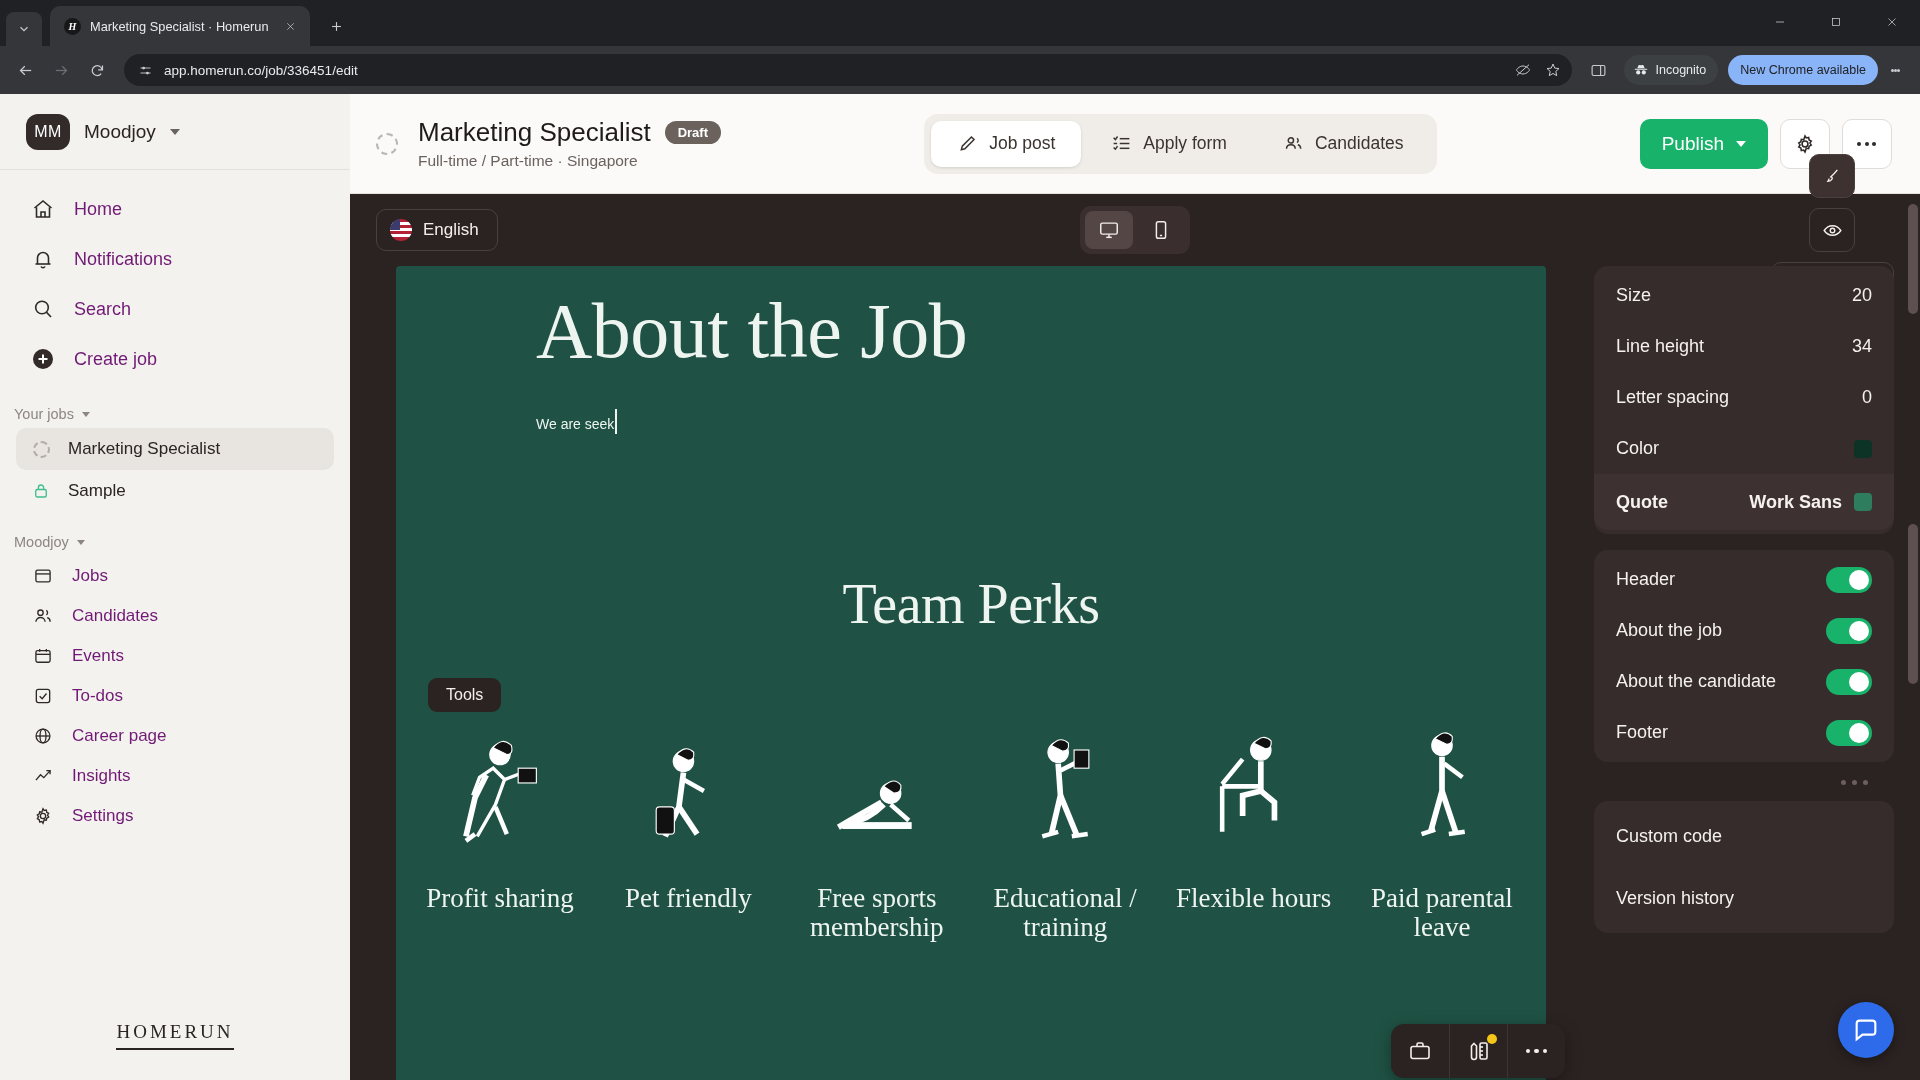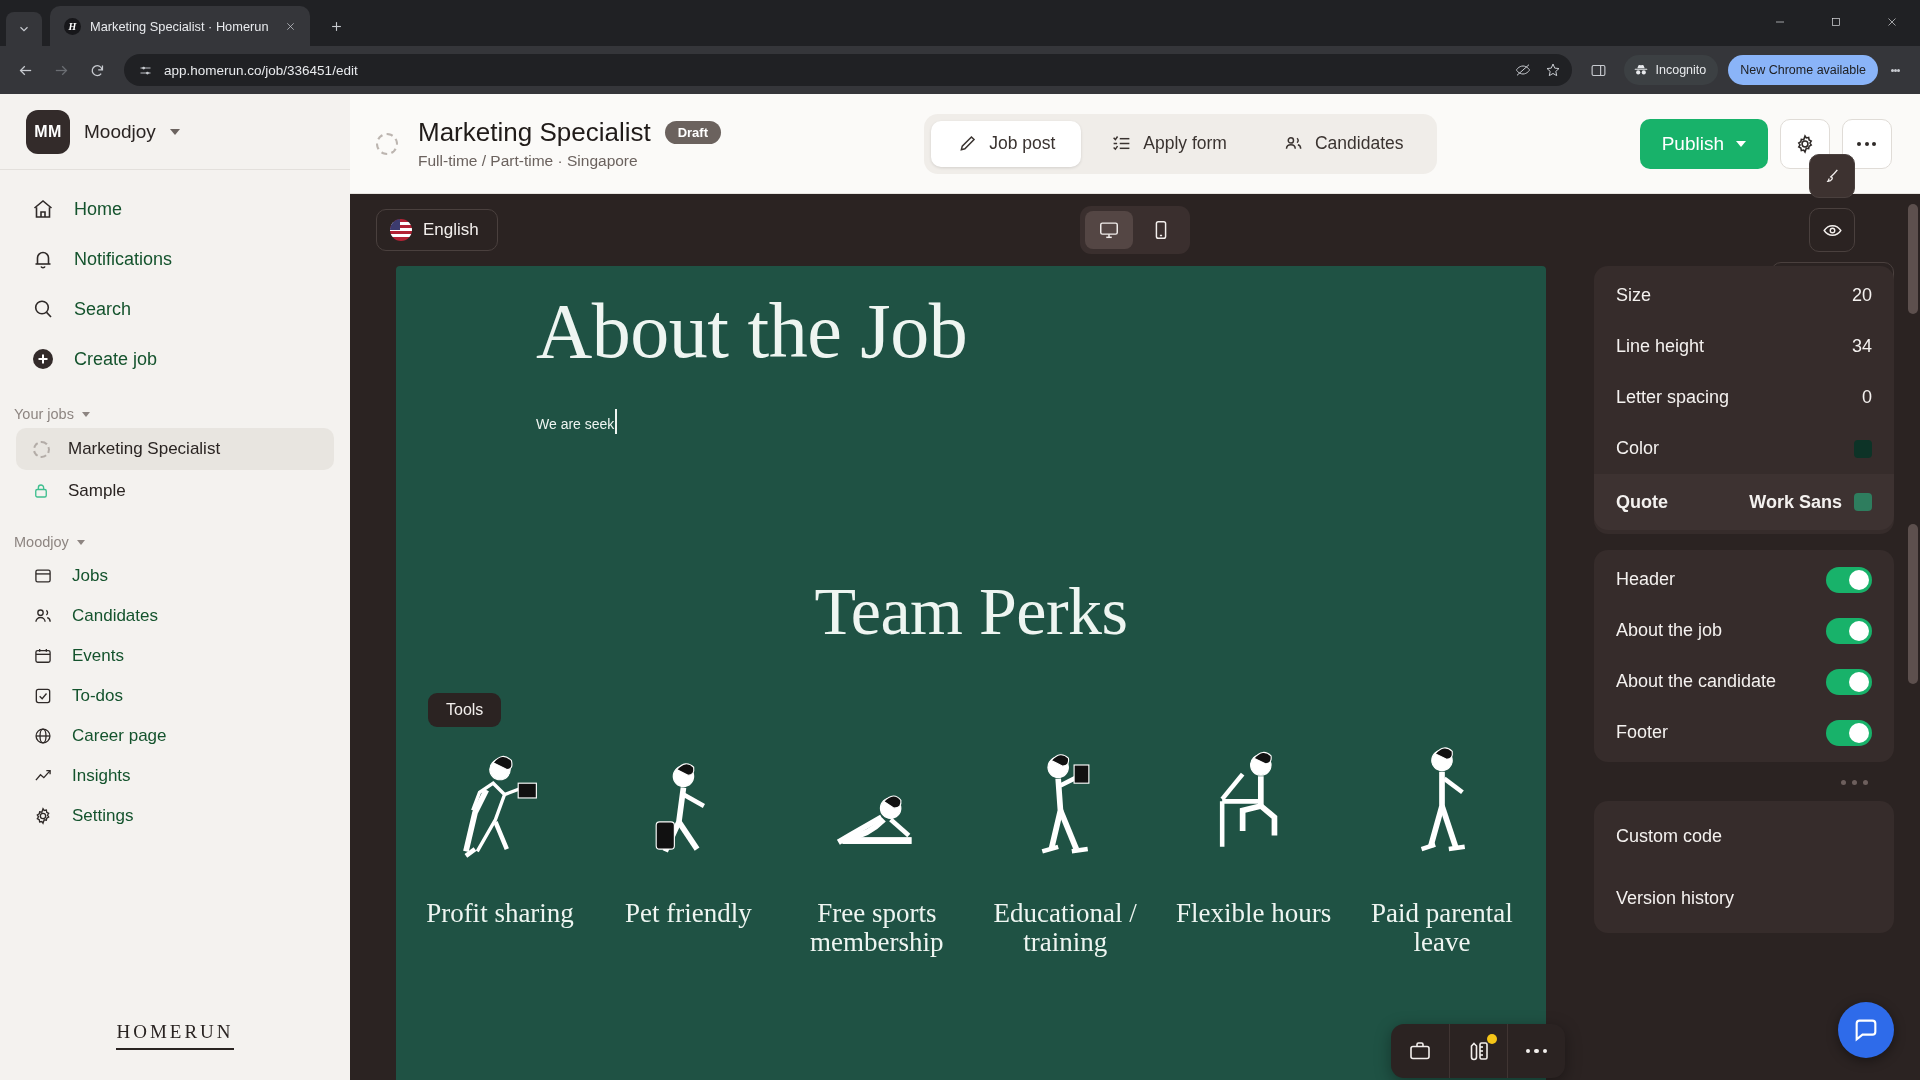--- a/index.html
+++ b/index.html
@@ -200,44 +200,44 @@
   .sb-org {
     height: 76px;
     display: flex;
     align-items: center;
     gap: 14px;
     padding: 0 26px;
     border-bottom: 1px solid #e3e0dc;
     cursor: pointer;
   }
   .sb-avatar {
-    width: 44px; height: 44px;
+    width: 44px; height: 36px;
     border-radius: 12px;
     background: #332b2a;
     color: #fff;
     font-size: 16px;
-    font-weight: 700;
+    font-weight: 400;
     letter-spacing: 0.5px;
     display: flex; align-items: center; justify-content: center;
     flex: 0 0 auto;
   }
   .sb-org-name { font-size: 19px; color: #2a2422; }
   .caret { width: 0; height: 0; border-left: 5px solid transparent; border-right: 5px solid transparent; border-top: 6px solid #6b635f; display:inline-block; }
   .caret-sm { border-left-width: 4px; border-right-width: 4px; border-top-width: 5px; border-top-color:#8d8581;}
 
   .sb-nav { padding: 14px 16px 0 16px; }
   .sb-item {
     display: flex;
     align-items: center;
     gap: 18px;
     height: 50px;
     padding: 0 14px;
     border-radius: 10px;
     cursor: pointer;
-    color: #14532d;
+    color: #701a75;
     font-size: 18px;
   }
   .sb-item .ico { width: 26px; height: 26px; flex: 0 0 auto; display:flex;align-items:center;justify-content:center;}
   .sb-item .ico svg { width: 24px; height: 24px; stroke: #2f2a28; stroke-width: 1.6; fill: none; }
   .sb-item.small { font-size: 17px; height: 40px; gap: 16px; }
   .sb-item.small .ico svg { width: 20px; height: 20px; }
 
   .sb-section-label {
     display: flex; align-items: center; gap: 8px;
     font-size: 14.5px;
@@ -462,21 +462,21 @@
   }
   .caret-bar {
     display: inline-block;
     width: 2px; height: 25px;
     background: #eef5f1;
     vertical-align: -5px;
     margin-left: 1px;
   }
   .c-h2 {
     font-family: "Liberation Serif", serif;
-    font-size: 68px;
+    font-size: 56px;
     color: #eef5f1;
     font-weight: 400;
     text-align: center;
     margin-top: 138px;
     letter-spacing: -0.5px;
   }
   .tools-chip {
     display: inline-flex; align-items: center;
     background: #2b2322;
     color: #f3efed;

